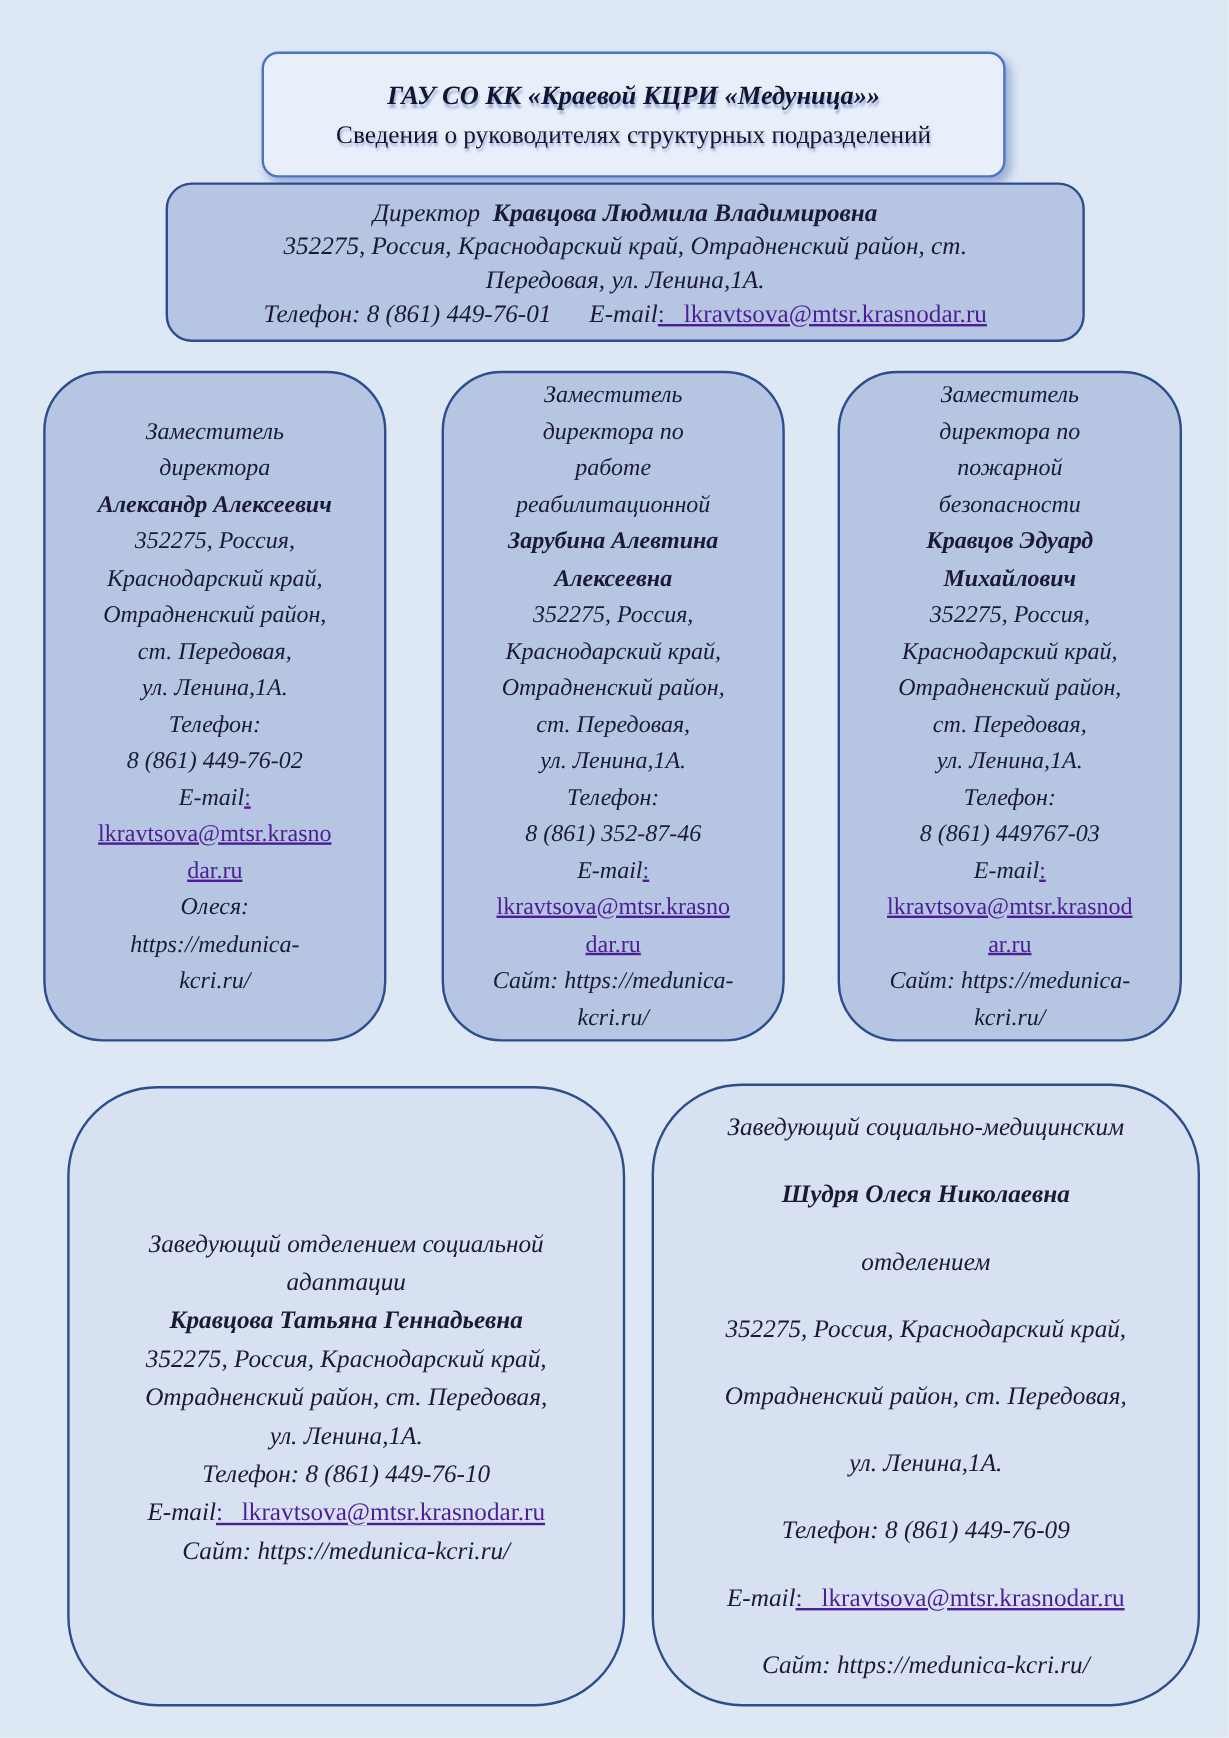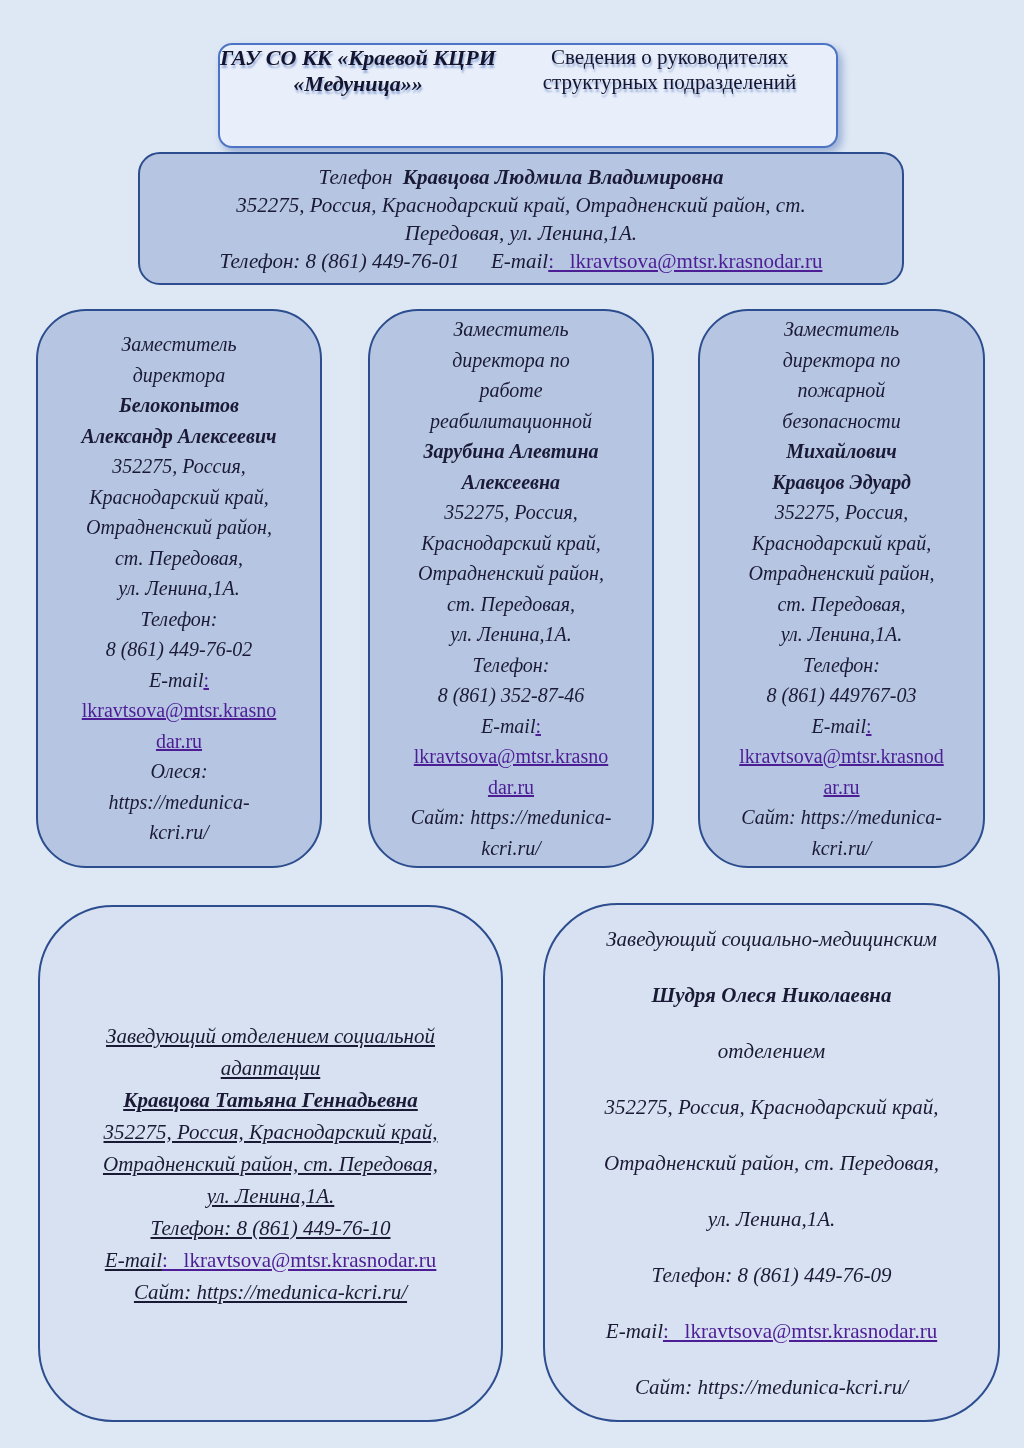--- a/index.html
+++ b/index.html
@@ -19,21 +19,21 @@
     color:#1a1a36;
     font-style:italic;
   }
   .title-card{
     position:absolute;left:218px;top:43px;width:620px;height:105px;
     box-sizing:border-box;
     background:#e9effa;
     border:2.5px solid #4d74c4;
     border-radius:14px;
     box-shadow:4px 5px 8px rgba(122,148,198,0.70);
-    display:flex;flex-direction:row;justify-content:center;
+    display:flex;flex-direction:column;justify-content:center;
     text-align:center;color:#14142e;gap:7px;
   }
   .title-main{
     font-size:22px;font-weight:bold;font-style:italic;
     text-shadow:1px 3px 2px rgba(146,170,216,0.95);
   }
   .title-sub{
     font-size:21px;
     text-shadow:1px 3px 2px rgba(146,170,216,0.95);
   }
@@ -47,21 +47,21 @@
     background:#b6c6e2;border-radius:50px;
     font-size:20px;line-height:30.5px;
   }
   .deputy-1{left:36px;width:286px;}
   .deputy-2{left:368px;width:286px;}
   .deputy-3{left:698px;width:287px;}
   .head-card{
     background:#d8e1f1;border-radius:75px;
     font-size:21px;line-height:32px;
   }
-  .head-1{left:38px;top:905px;width:465px;height:517px;text-decoration:underline;}
+  .head-1{left:56px;top:905px;width:465px;height:517px;}
   .head-2{left:543px;top:903px;width:457px;height:519px;gap:24px;}
   .line{white-space:pre-wrap;}
   .sg-b{font-weight:bold;}
   a.sg-a{
     font-style:normal;
     color:#4c1d95;
     text-decoration:underline;
     cursor:pointer;
   }
 </style>
@@ -69,30 +69,29 @@
 <body>
 
 <div class="page">
 
   <div class="title-card">
     <div class="title-main">ГАУ СО КК «Краевой КЦРИ «Медуница»»</div>
     <div class="title-sub">Сведения о руководителях структурных подразделений</div>
   </div>
 
   <div class="card director-card">
-      <div class="line"><span class="sg-i">Телефон  </span><span class="sg-b">Кравцова Людмила Владимировна</span></div>
+      <div class="line"><span class="sg-i">Директор  </span><span class="sg-b">Кравцова Людмила Владимировна</span></div>
       <div class="line"><span class="sg-i">352275, Россия, Краснодарский край, Отрадненский район, ст.</span></div>
       <div class="line"><span class="sg-i">Передовая, ул. Ленина,1А.</span></div>
       <div class="line"><span class="sg-i">Телефон: 8 (861) 449-76-01      </span><span class="sg-i">E-mail</span><a class="sg-a">:   lkravtsova@mtsr.krasnodar.ru</a></div>
     </div>
 
   <div class="card deputy-card deputy-1">
       <div class="line"><span class="sg-i">Заместитель</span></div>
       <div class="line"><span class="sg-i">директора</span></div>
-      <div class="line"><span class="sg-b">Белокопытов</span></div>
       <div class="line"><span class="sg-b">Александр Алексеевич</span></div>
       <div class="line"><span class="sg-i">352275, Россия,</span></div>
       <div class="line"><span class="sg-i">Краснодарский край,</span></div>
       <div class="line"><span class="sg-i">Отрадненский район,</span></div>
       <div class="line"><span class="sg-i">ст. Передовая,</span></div>
       <div class="line"><span class="sg-i">ул. Ленина,1А.</span></div>
       <div class="line"><span class="sg-i">Телефон:</span></div>
       <div class="line"><span class="sg-i">8 (861) 449-76-02</span></div>
       <div class="line"><span class="sg-i">E-mail</span><a class="sg-a">:</a></div>
       <div class="line"><a class="sg-a">lkravtsova@mtsr.krasno</a></div>
@@ -119,22 +118,22 @@
       <div class="line"><a class="sg-a">lkravtsova@mtsr.krasno</a></div>
       <div class="line"><a class="sg-a">dar.ru</a></div>
       <div class="line"><span class="sg-i">Сайт: https://medunica-</span></div>
       <div class="line"><span class="sg-i">kcri.ru/</span></div>
     </div>
   <div class="card deputy-card deputy-3">
       <div class="line"><span class="sg-i">Заместитель</span></div>
       <div class="line"><span class="sg-i">директора по</span></div>
       <div class="line"><span class="sg-i">пожарной</span></div>
       <div class="line"><span class="sg-i">безопасности</span></div>
+      <div class="line"><span class="sg-b">Кравцов Эдуард</span></div>
       <div class="line"><span class="sg-b">Михайлович</span></div>
-      <div class="line"><span class="sg-b">Кравцов Эдуард</span></div>
       <div class="line"><span class="sg-i">352275, Россия,</span></div>
       <div class="line"><span class="sg-i">Краснодарский край,</span></div>
       <div class="line"><span class="sg-i">Отрадненский район,</span></div>
       <div class="line"><span class="sg-i">ст. Передовая,</span></div>
       <div class="line"><span class="sg-i">ул. Ленина,1А.</span></div>
       <div class="line"><span class="sg-i">Телефон:</span></div>
       <div class="line"><span class="sg-i">8 (861) 449767-03</span></div>
       <div class="line"><span class="sg-i">E-mail</span><a class="sg-a">:</a></div>
       <div class="line"><a class="sg-a">lkravtsova@mtsr.krasnod</a></div>
       <div class="line"><a class="sg-a">ar.ru</a></div>

